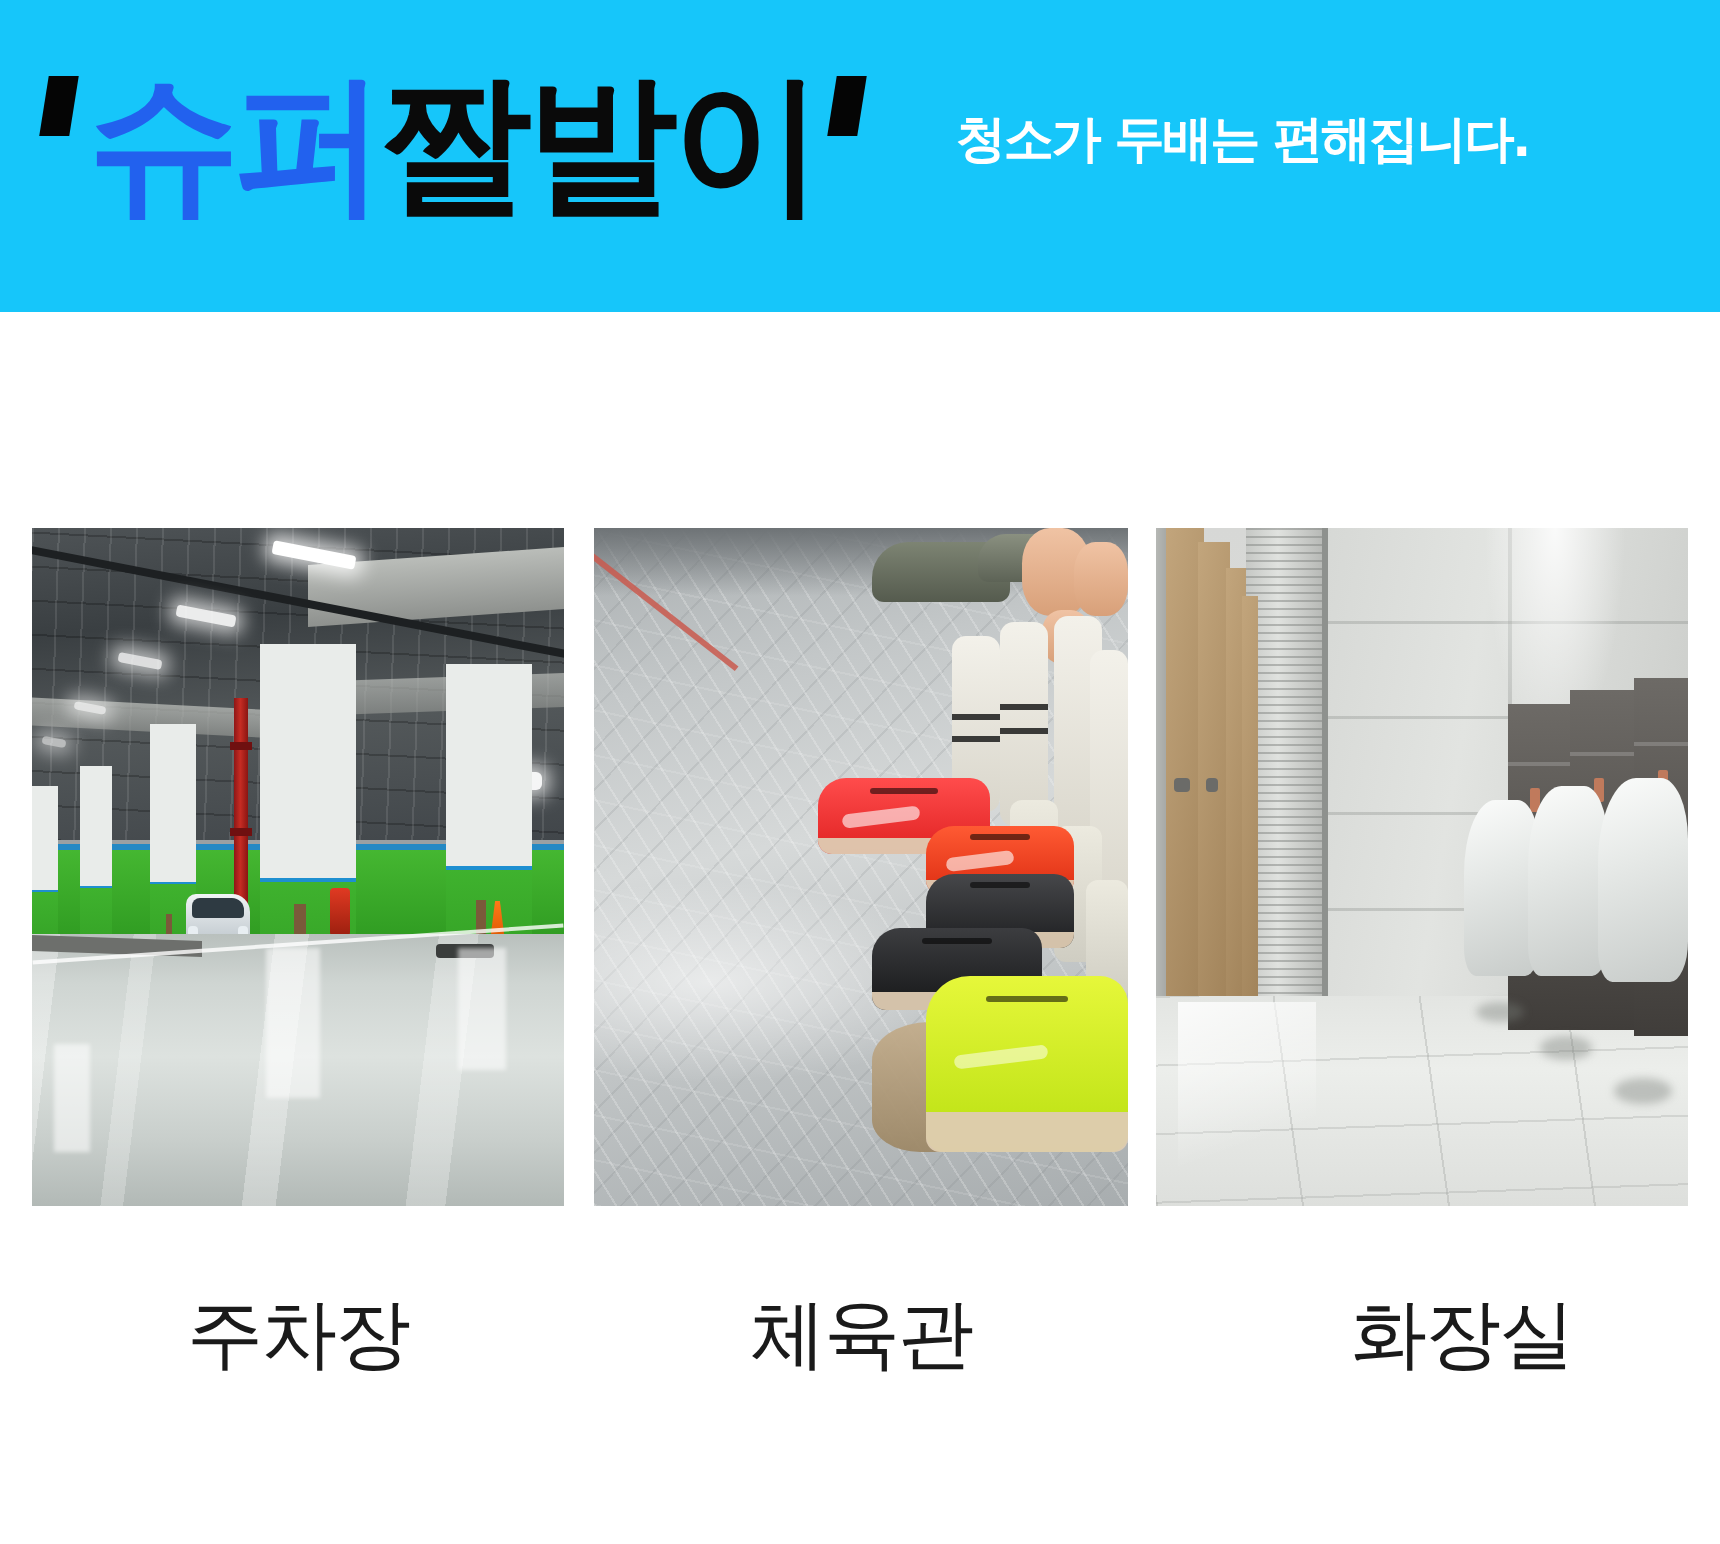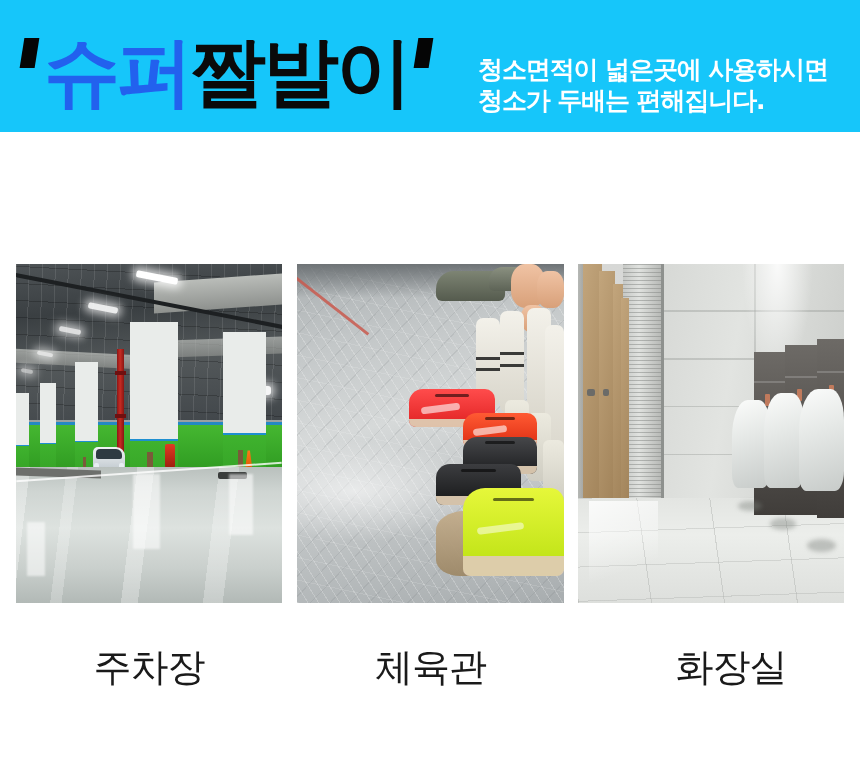--- a/index.html
+++ b/index.html
@@ -6,21 +6,21 @@
   body{
     width:860px;height:772px;
     background:#ffffff;
     font-family:"Liberation Sans","DejaVu Sans",sans-serif;
     overflow:hidden;
     position:relative;
   }
 
   
   .banner{
-    position:absolute;left:0;top:0;width:860px;height:132px;
+    position:absolute;left:0;top:0;width:860px;height:156px;
     background:#16C6FA;
   }
   .banner-inner{
     position:absolute;left:0;top:0;width:860px;height:182px;
     display:flex;align-items:center;
   }
 
   .title-block{
     position:absolute;left:22px;top:34px;
     display:flex;align-items:flex-start;
@@ -296,21 +296,20 @@
 <div class="banner">
   <div class="banner-inner">
 
     <div class="title-block">
       <span class="quote open"></span>
       <span class="title-text"><span class="t-blue">슈퍼</span><span class="t-black">짤발이</span></span>
       <span class="quote close"></span>
     </div>
 
     <div class="subtitle">
-      <div>청소면적이 넓은곳에 사용하시면</div>
       <div>청소가 두배는 편해집니다.</div>
     </div>
 
   </div>
 </div>
 
 <div class="photo-row">
 
   <div class="card c0">
     <div class="photo">

